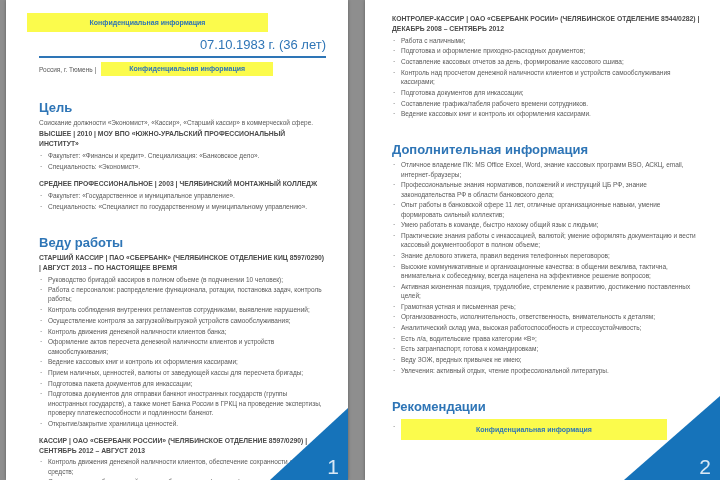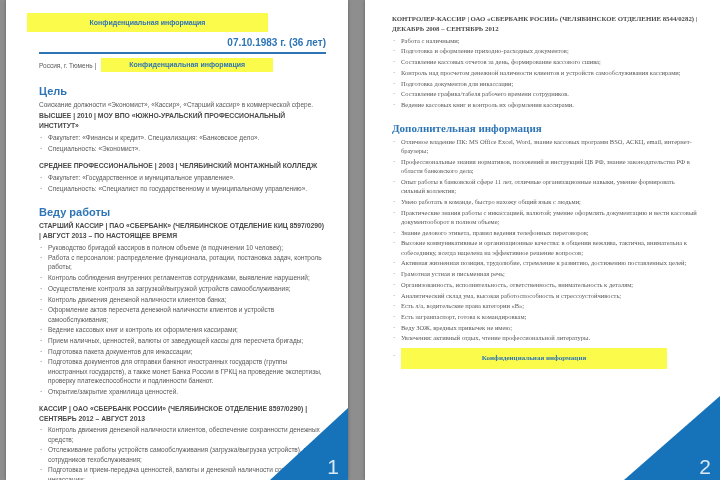--- a/index.html
+++ b/index.html
@@ -10,40 +10,40 @@
     position:relative;
   }
   .page{
     position:absolute;top:0;bottom:0;background:#ffffff;
     box-shadow:0 0 3px rgba(0,0,0,.35);
   }
   .page1{left:6px;width:342px;}
   .page2{left:365px;width:355px;}
   .content{position:relative;}
   .p1-content{padding:13px 22px 0 33px;}
-  .p2-content{padding:14px 20px 0 27px;font-family:Liberation Serif, serif;}
+  .p2-content{padding:14px 20px 0 27px;}
 
   .confid-box{
     background:#fbfb4c;
     color:#2e75b6;
     font-weight:bold;
     font-size:7px;
     text-align:center;
     display:block;
   }
   .confid-top{width:241px;height:19px;line-height:19px;margin-left:-12px;}
   .confid-inline{display:inline-block;width:172px;height:14px;line-height:14px;vertical-align:middle;}
   .confid-reco{width:266px;height:21px;line-height:21px;}
 
-  .date{margin-top:5px;text-align:right;font-size:10px;font-weight:700;color:#2e75b6;}
+  .date{margin-top:5px;text-align:right;font-size:13px;font-weight:400;color:#2e75b6;}
   .rule{margin-top:4px;border-top:2px solid #2e75b6;height:0;}
   .loc-row{margin-top:4px;font-size:6.5px;color:#595959;display:flex;align-items:center;}
   .loc-row .loc-text{white-space:nowrap;margin-right:5px;}
 
-  h2{margin:13px 0 3px 0;font-size:11px;font-weight:bold;color:#2e75b6;}
+  h2{margin:24px 0 3px 0;font-size:13px;font-weight:bold;color:#2e75b6;}
   .body-text{font-size:6.5px;color:#595959;line-height:1.45;}
 
   .job-heading{margin-top:8px;font-size:6.8px;font-weight:bold;color:#4a4a4a;line-height:1.45;}
   ul.bullets{margin:2px 0 0 0;padding:0;list-style:none;}
   ul.bullets li{
     position:relative;padding-left:9px;margin-top:1.5px;
     font-size:6.5px;color:#595959;line-height:1.42;
   }
   ul.bullets li::before{content:"·";position:absolute;left:1px;top:0;color:#595959;}
 
@@ -158,20 +158,21 @@
         <li>Активная жизненная позиция, трудолюбие, стремление к развитию, достижению поставленных целей;</li>
         <li>Грамотная устная и письменная речь;</li>
         <li>Организованность, исполнительность, ответственность, внимательность к деталям;</li>
         <li>Аналитический склад ума, высокая работоспособность и стрессоустойчивость;</li>
         <li>Есть л/а, водительские права категории «В»;</li>
         <li>Есть загранпаспорт, готова к командировкам;</li>
         <li>Веду ЗОЖ, вредных привычек не имею;</li>
         <li>Увлечения: активный отдых, чтение профессиональной литературы.</li>
       </ul>
 
+    <h2>Рекомендации</h2>
     <div class="reco-row">
       <span class="confid-box confid-reco">Конфиденциальная информация</span>
     </div>
 
   </div>
   <div class="corner corner-2"></div>
   <span class="pagenum">2</span>
 </div>
 
 </body></html>

